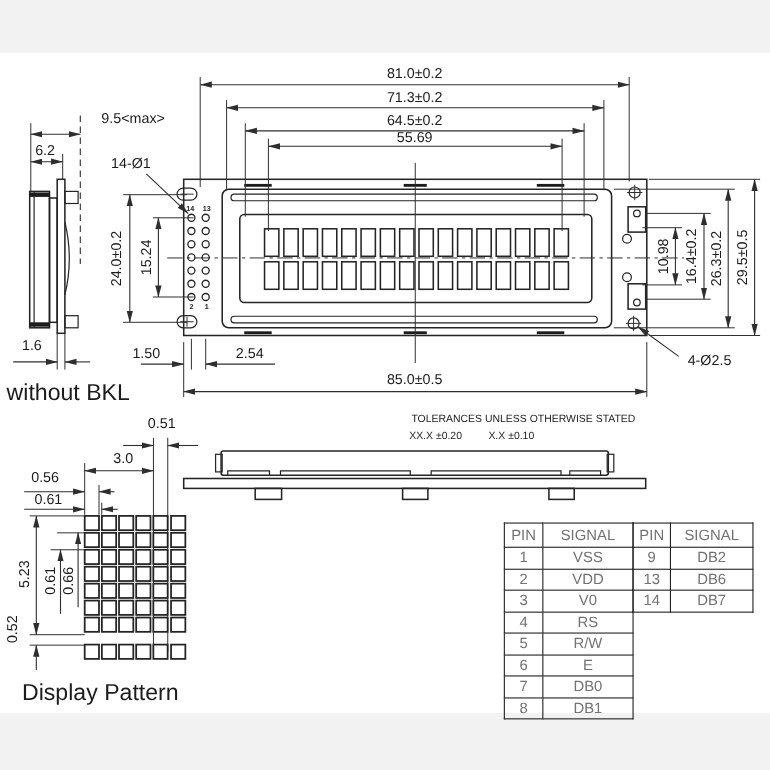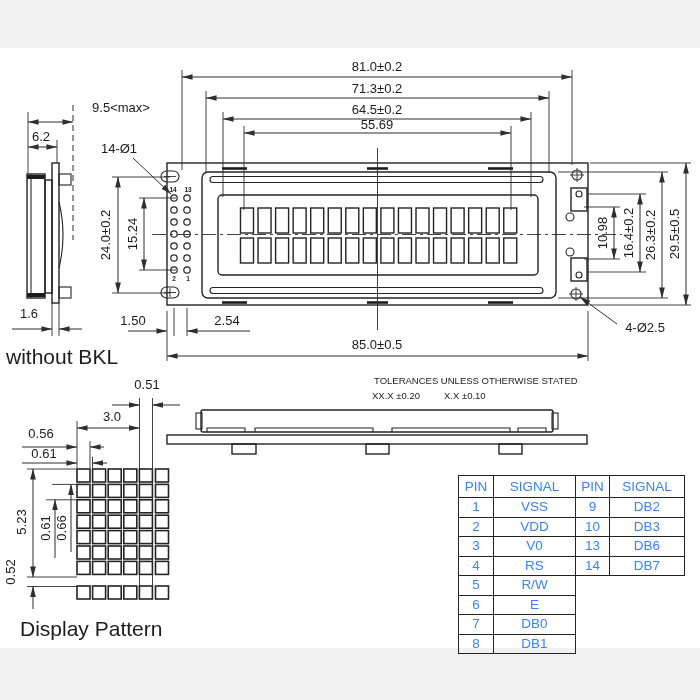--- a/index.html
+++ b/index.html
@@ -14,21 +14,21 @@
   .xl{fill:none;stroke:#2e2e2e;stroke-width:0.9;}
   .cl{fill:none;stroke:#2e2e2e;stroke-width:0.9;stroke-dasharray:14 4 3 4;}
   .dash{fill:none;stroke:#2e2e2e;stroke-width:1;stroke-dasharray:6 4;}
   text{fill:#1c1c1c;}
   .d{font-size:13px;text-anchor:middle;}
   .cap{font-size:21px;text-anchor:start;}
   .tiny{font-size:6.5px;text-anchor:middle;font-weight:bold;}
   .tol{font-size:9.5px;text-anchor:start;}
   .mk{fill:#2e2e2e;}
   
-  .ptable{position:absolute;border-collapse:collapse;font-size:13.5px;color:#3b82f6;}
+  .ptable{position:absolute;border-collapse:collapse;font-size:13.5px;color:#737373;}
   .ptable td,.ptable th{border:1.6px solid #222;text-align:center;padding:0;
       font-weight:normal;height:18.5px;line-height:18.5px;}
   .ptable th{height:21px;line-height:21px;}
   .c-pin{width:34px;} .c-sig{width:81px;} .c-pin2{width:33px;} .c-sig2{width:74px;}
 </style>
 </head>
 <body>
 
 <div id="stage">
   <div class="band" style="top:0;height:48px;"></div>
@@ -377,24 +377,20 @@
     <tbody>
         <tr>
       <th class="c-pin2">PIN</th>
       <th class="c-sig2">SIGNAL</th>
     </tr>
     <tr>
           <td>9</td>
           <td>DB2</td>
         </tr>
     <tr>
-          <td>10</td>
-          <td>DB3</td>
-        </tr>
-    <tr>
           <td>13</td>
           <td>DB6</td>
         </tr>
     <tr>
           <td>14</td>
           <td>DB7</td>
         </tr>
   </tbody>
     </table>
 </div>

